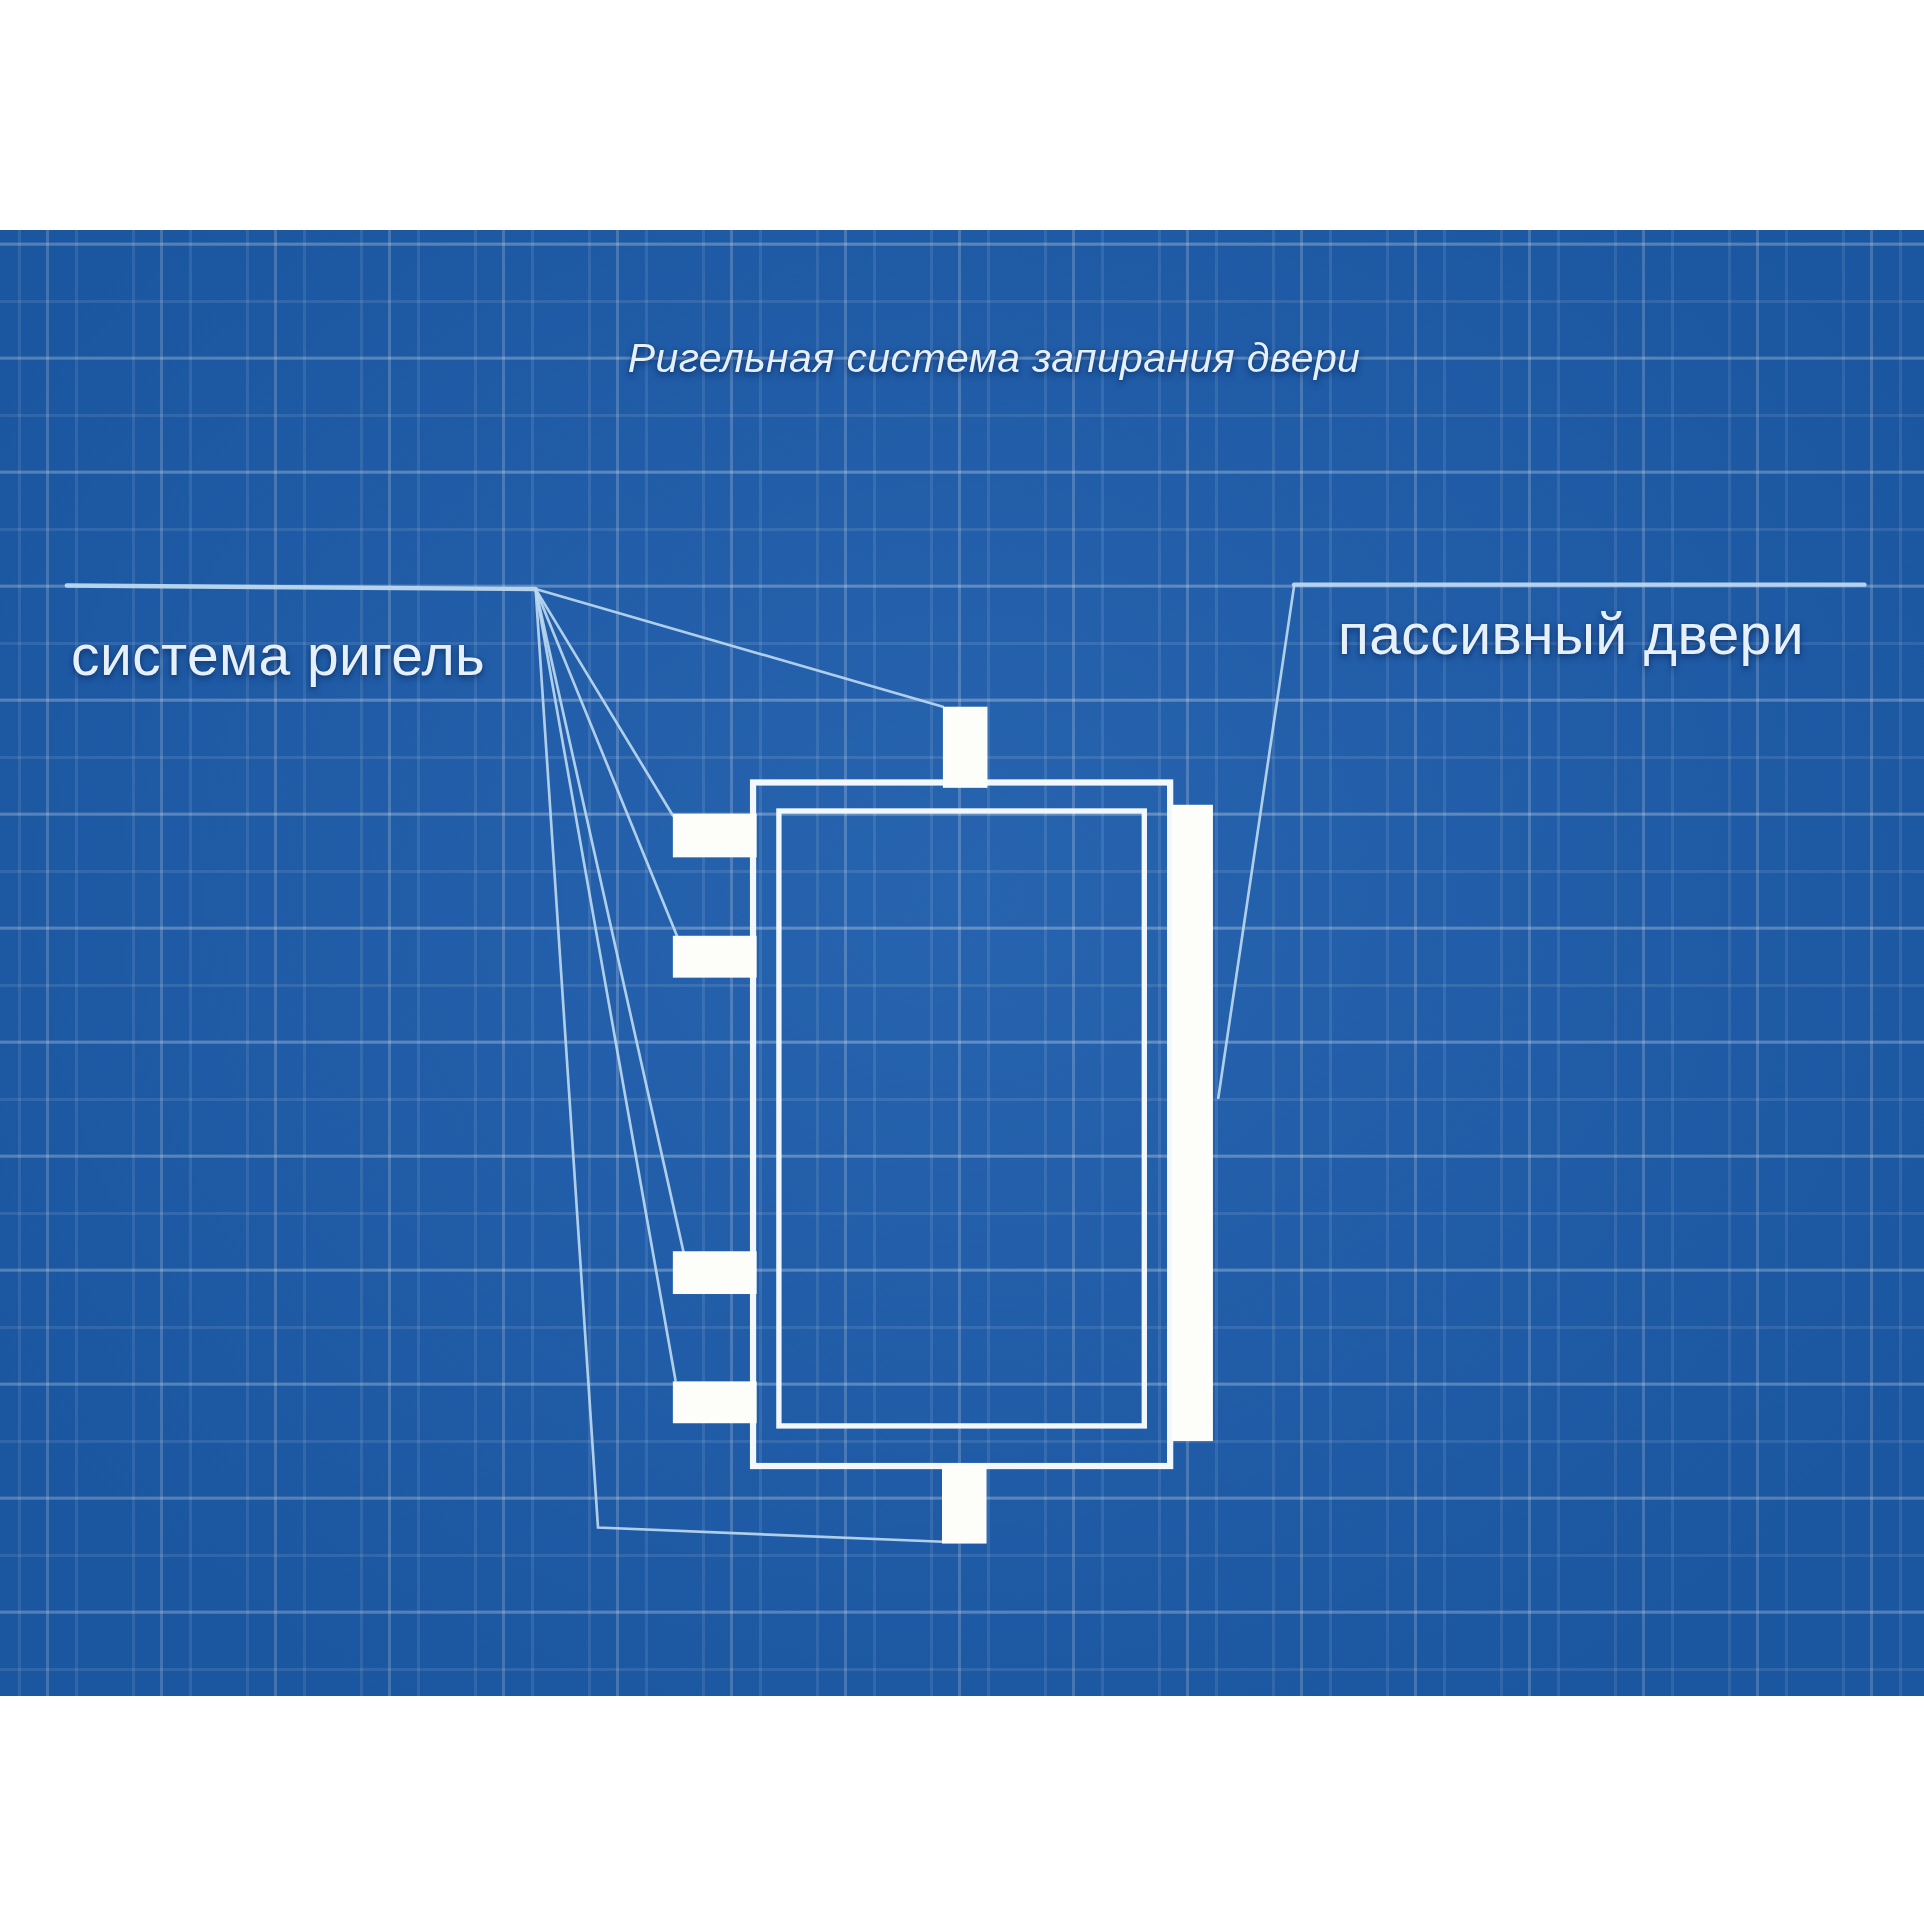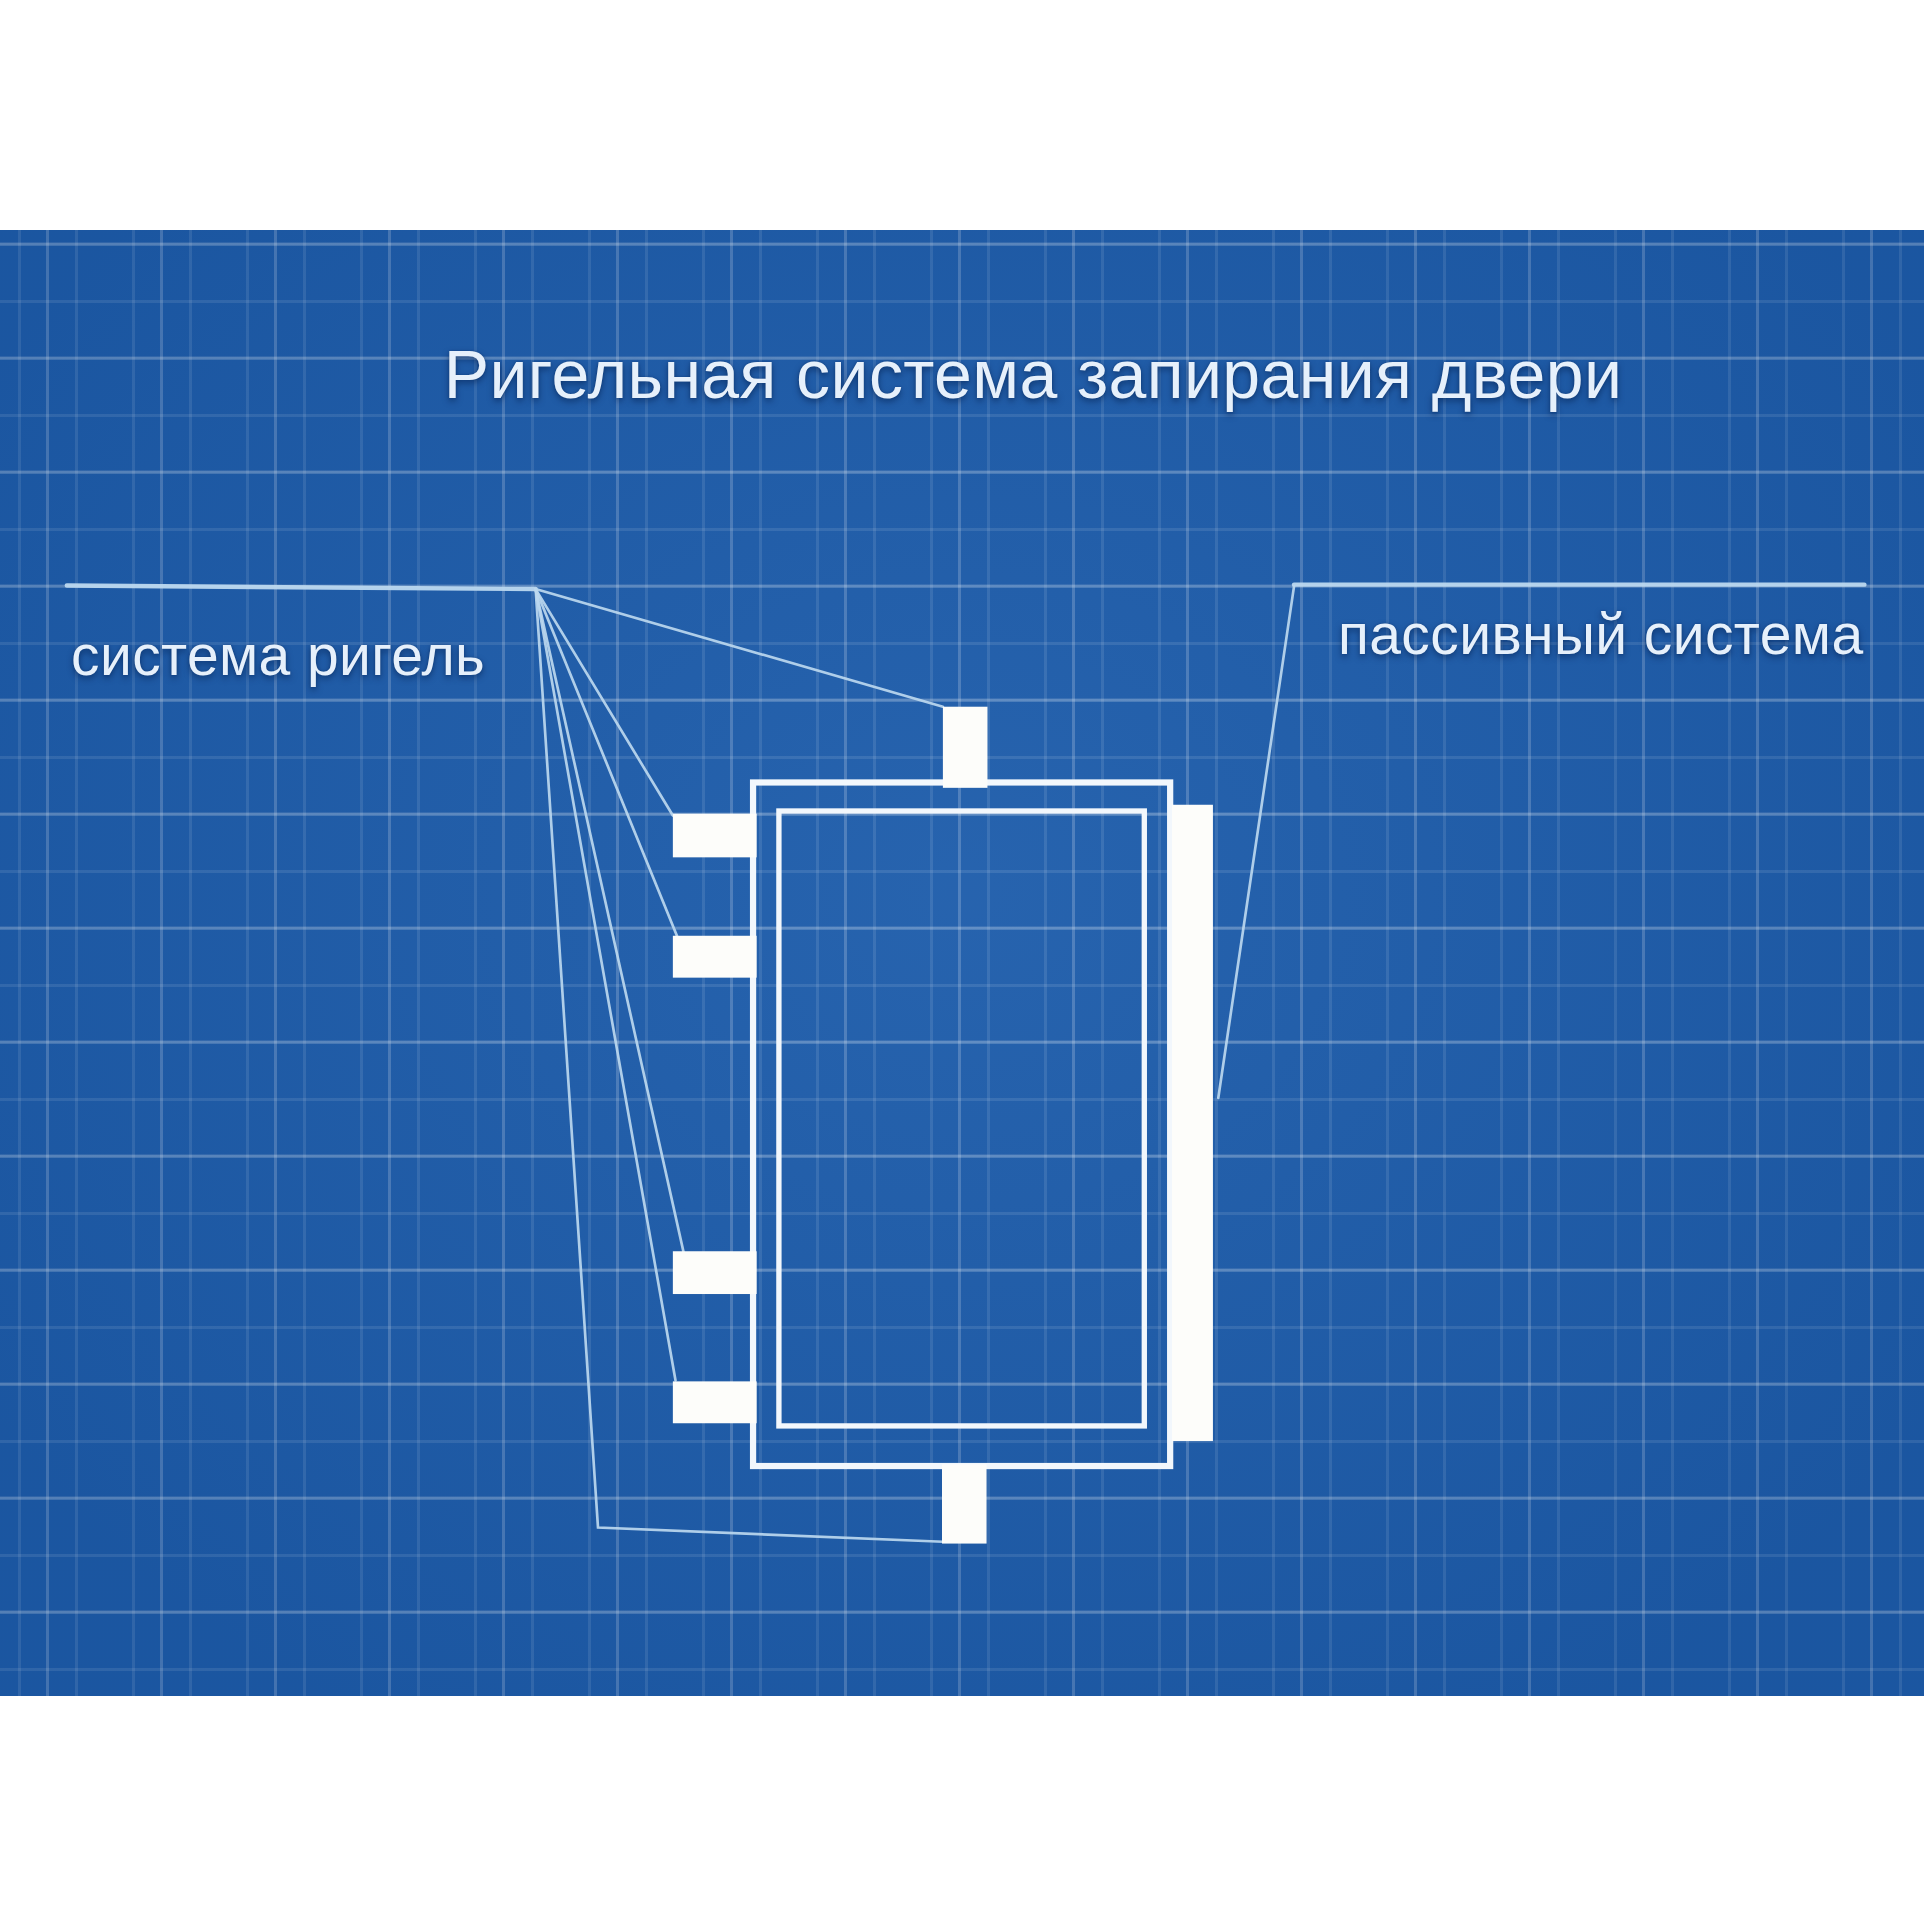--- a/index.html
+++ b/index.html
@@ -34,23 +34,24 @@
     width:1925px; height:1925px;
   }
   .bp-text{
     position:absolute;
     color:var(--ink,#e6f0fb);
     text-shadow:0 2.7px 6.2px rgba(0,25,70,.55), 0 0 1.8px rgba(10,40,90,.4);
     white-space:nowrap;
     letter-spacing:0.4px;
   }
   .title{
-    left:1033px; top:335px;
+    left:994px; top:335px;
     transform:translateX(-50%);
-    font-size:68px;
+    font-size:41px;
+    font-style:italic;
   }
   .label-active{
     left:71px; top:622px;
     font-size:57px;
   }
   .label-passive{
     left:1338px; top:601px;
     font-size:57px;
   }
   .leader{
@@ -109,14 +110,14 @@
 
     <rect class="bolt" x="755" y="913" width="94" height="49"></rect>
     <rect class="bolt" x="755" y="1050" width="94" height="47"></rect>
     <rect class="bolt" x="755" y="1404" width="94" height="48"></rect>
     <rect class="bolt" x="755" y="1550" width="94" height="47"></rect>
   </g>
 </svg>
 
 <div class="bp-text title">Ригельная система запирания двери</div>
 <div class="bp-text label-active">система ригель</div>
-<div class="bp-text label-passive">пассивный система</div>
+<div class="bp-text label-passive">пассивный двери</div>
 
 
 </body></html>

